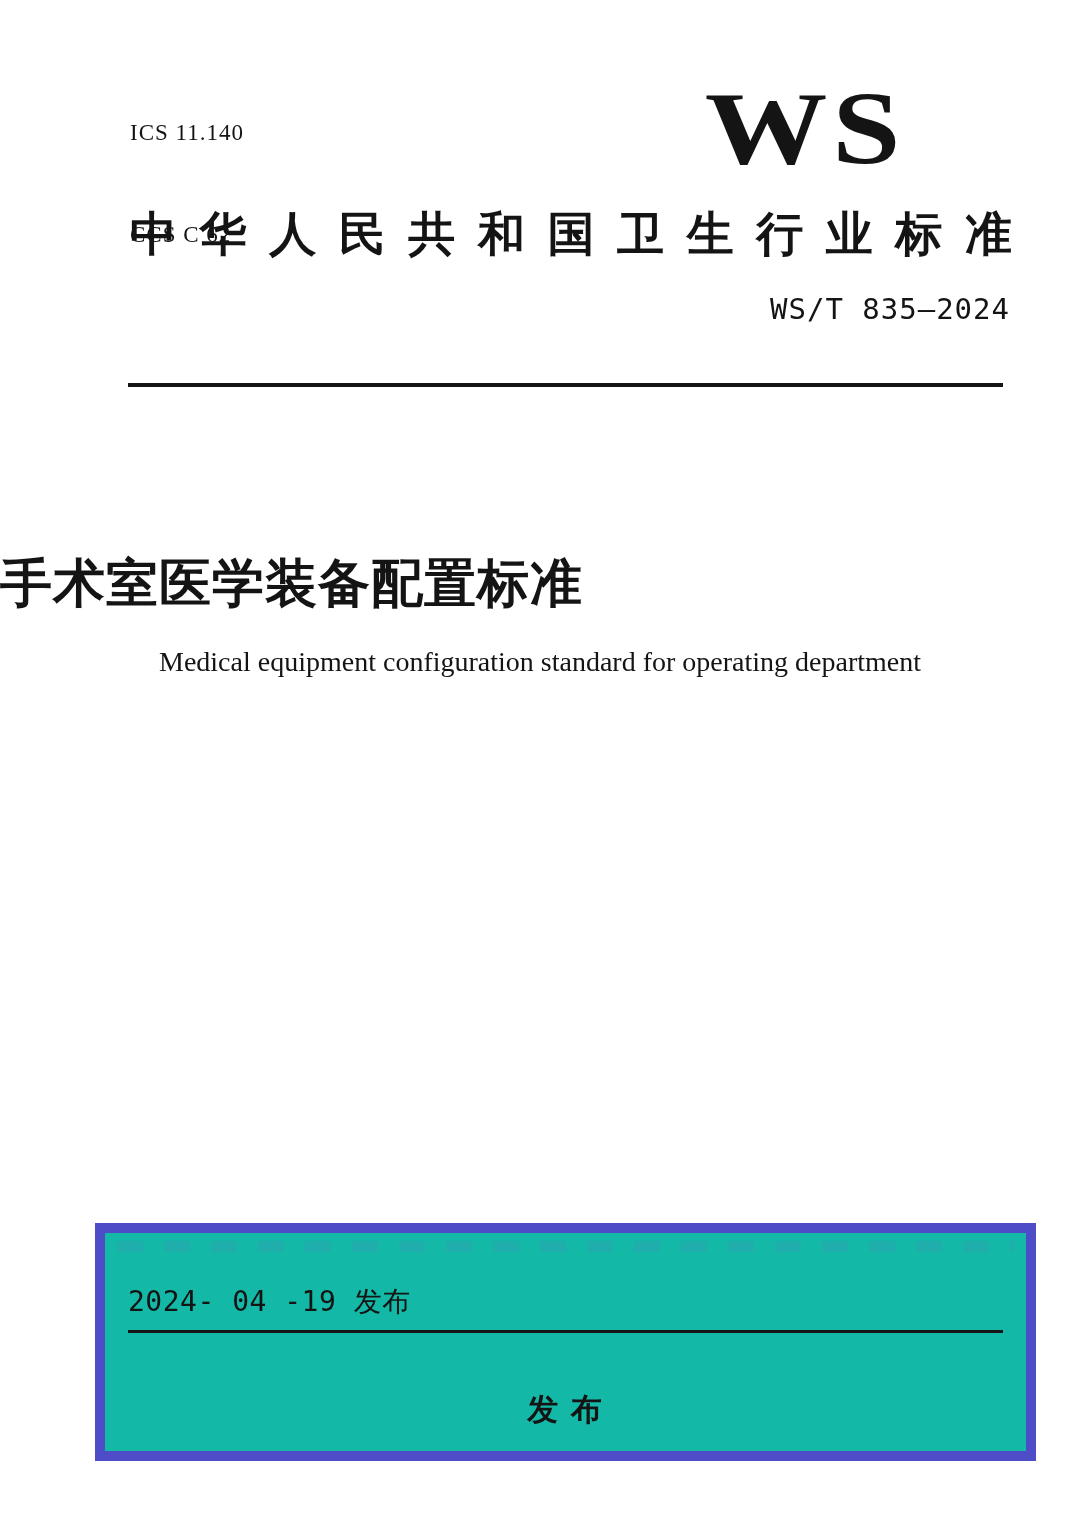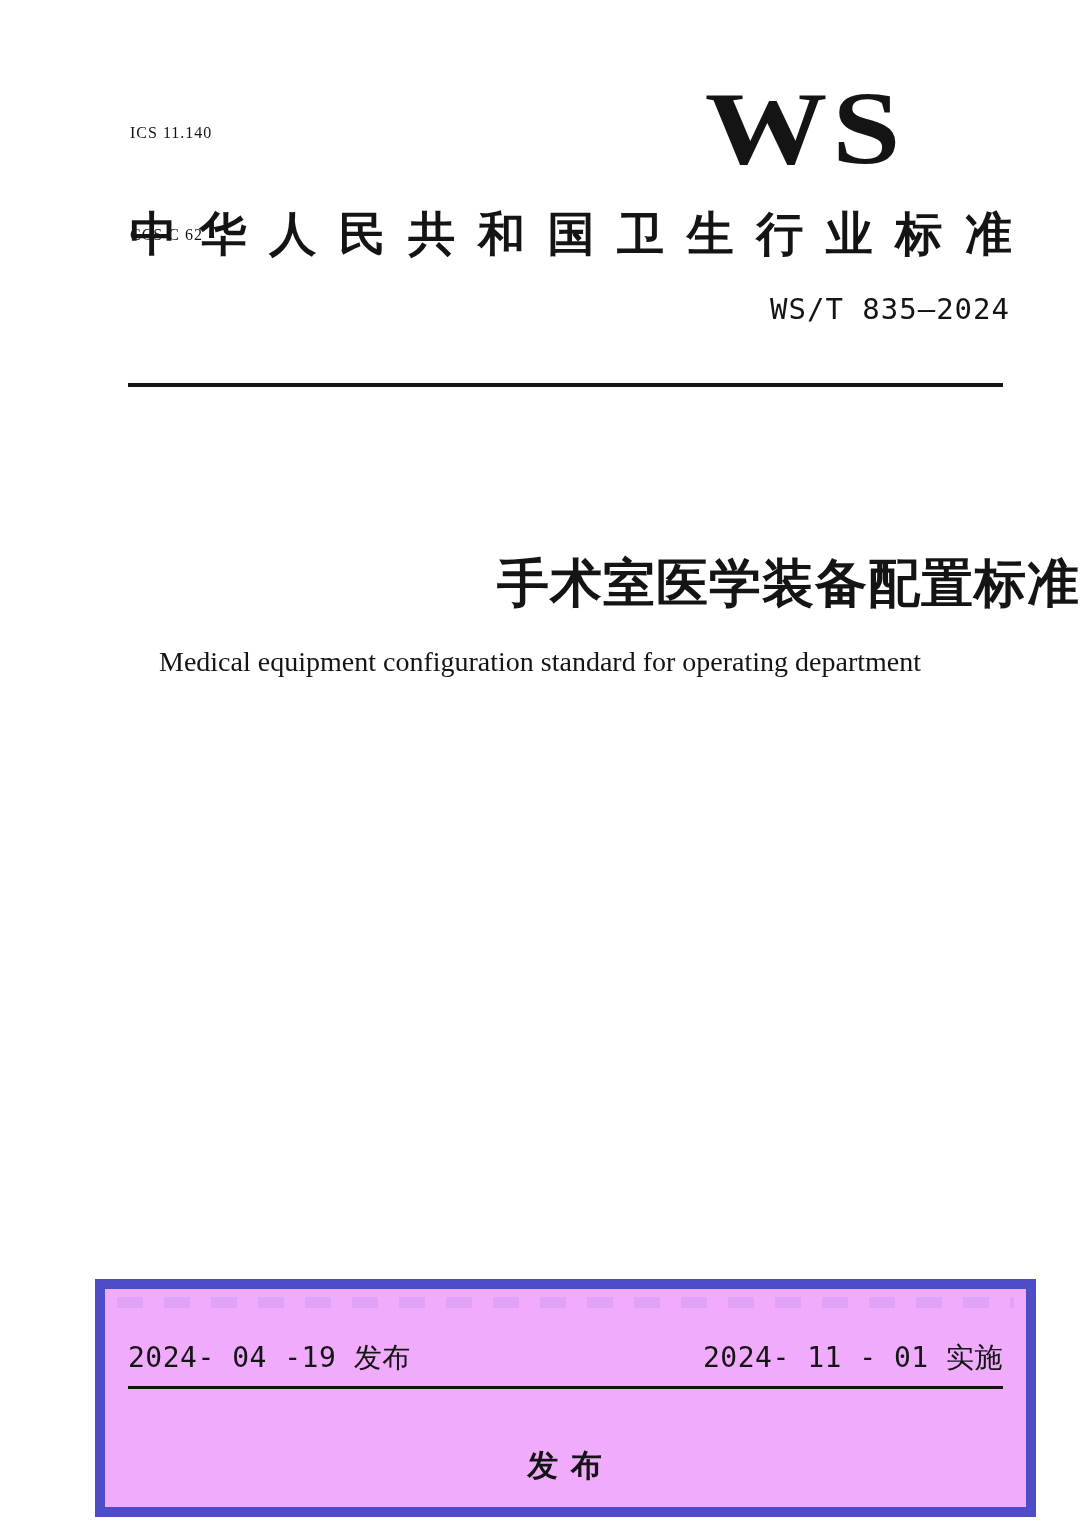--- a/index.html
+++ b/index.html
@@ -7,21 +7,21 @@
     width:1080px; height:1527px;
     background:#ffffff;
     position:relative;
     font-family:"Liberation Sans", sans-serif;
     color:#141414;
     overflow:hidden;
   }
   .ics-block {
     position:absolute; left:130px; top:48px;
     font-family:"Liberation Serif", serif;
-    font-size:16px; line-height:34px;
+    font-size:23px; line-height:34px;
     letter-spacing:1px;
     white-space:pre;
   }
   .ws-logo {
     position:absolute; top:76px; left:615px; width:380px;
     text-align:center;
     font-family:"Liberation Serif", serif;
     font-weight:bold;
     font-size:104px; line-height:1;
     transform:scaleX(1.18);
@@ -42,36 +42,36 @@
     letter-spacing:1px;
     padding-left:32px;
   }
   .header-rule {
     position:absolute; left:128px; top:383px;
     width:875px; height:4px;
     background:#151515;
   }
   .title-zh {
     position:absolute; top:549px; left:0; width:1080px;
-    text-align:right;
+    text-align:left;
     font-size:52px; font-weight:700;
     letter-spacing:1px;
   }
   .title-en {
     position:absolute; top:646px; left:0; width:1080px;
     text-align:center;
     font-family:"Liberation Serif", serif;
     font-size:28px;
   }
   .pub-box {
-    position:absolute; left:95px; top:1279px;
+    position:absolute; left:95px; top:1223px;
     width:941px; height:238px;
     border:10px solid #4f4cc7;
     box-sizing:border-box;
-    background:#f0abfc;
+    background:#14b8a6;
   }
   .scan-artifact {
     position:absolute; left:12px; right:12px; top:8px; height:11px;
     background:repeating-linear-gradient(90deg,
       rgba(112,102,214,0.12) 0 26px, rgba(0,0,0,0) 26px 47px);
   }
   .dateline {
     position:absolute; left:23px; right:23px; top:50px;
     display:flex; justify-content:space-between; align-items:baseline;
     font-family:"DejaVu Sans Mono", monospace;
@@ -119,18 +119,17 @@
 <div class="header-rule"></div>
 
 <div class="title-zh">手术室医学装备配置标准</div>
 
 <div class="title-en">Medical equipment configuration standard for operating department</div>
 
 <div class="pub-box" style="border-color: rgb(79, 76, 199);">
   <div class="scan-artifact"></div>
   <div class="dateline">
     <span>2024- 04 -19 发布</span>
-    <span>2024- 11 - 01 实施</span>
   </div>
   <div class="issuer-row">
     <span>发 布</span>
   </div>
 </div>
 
 </body></html>

